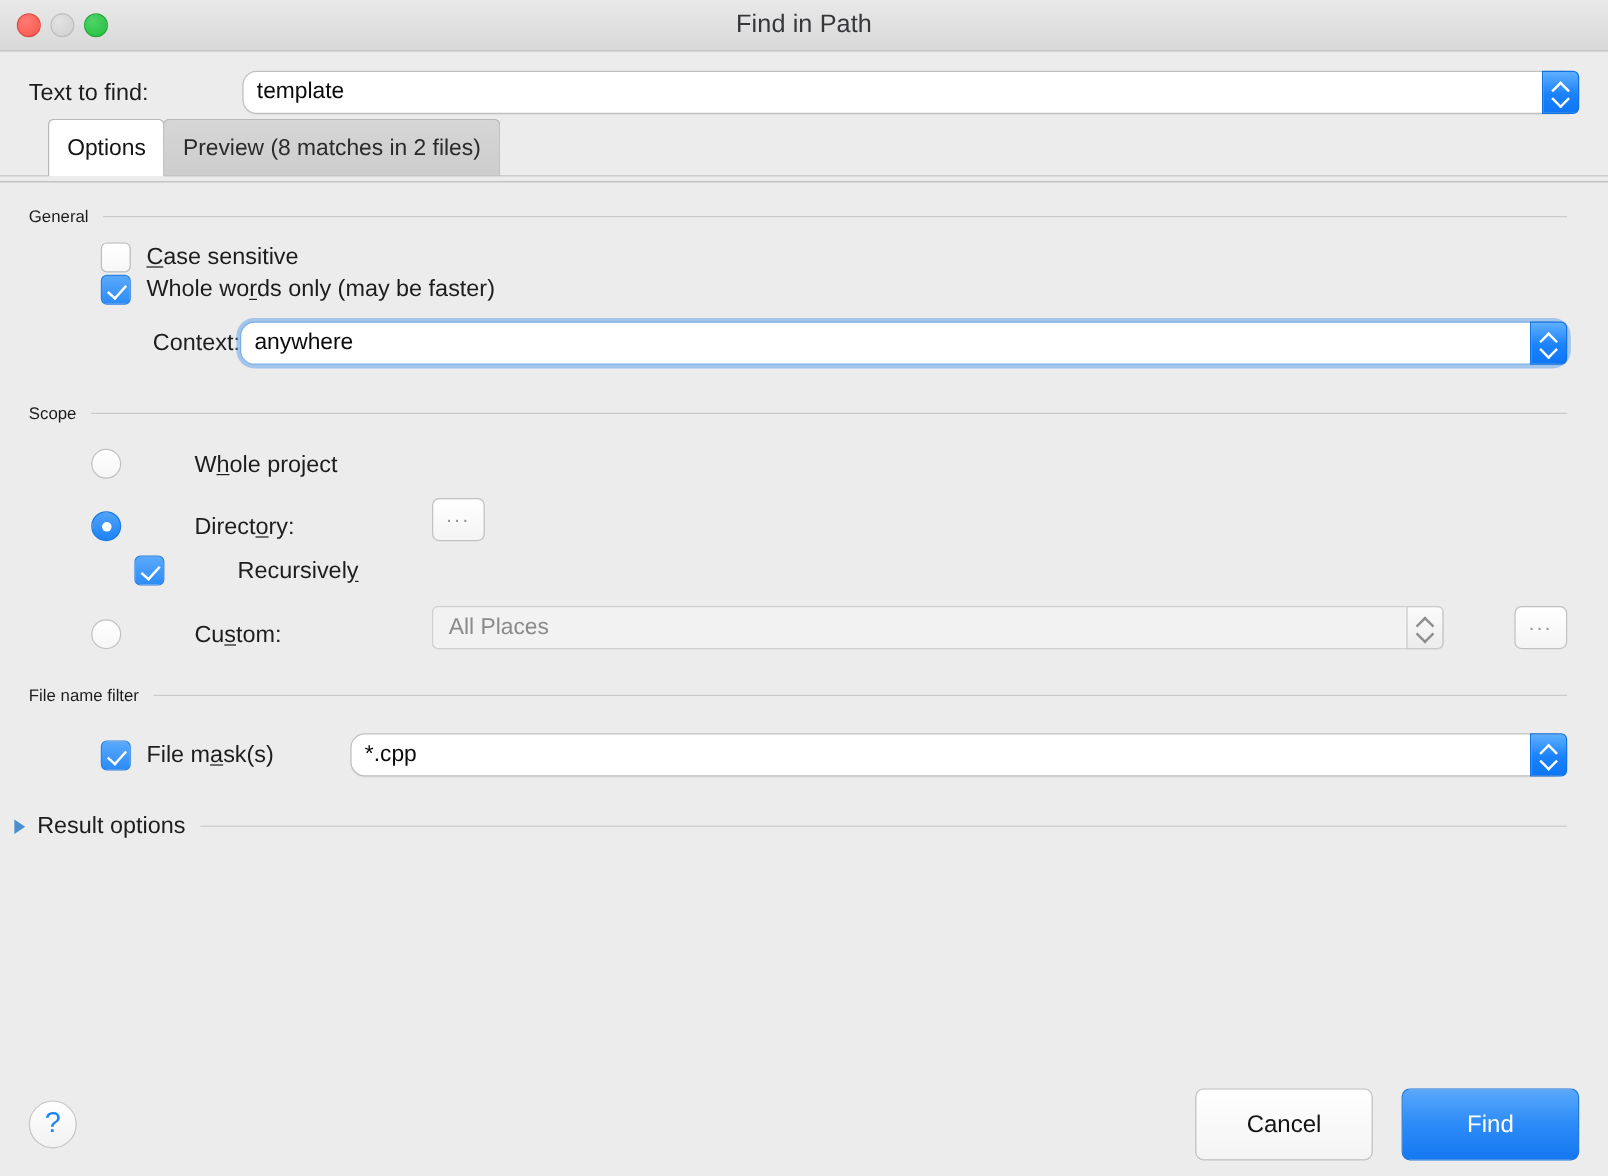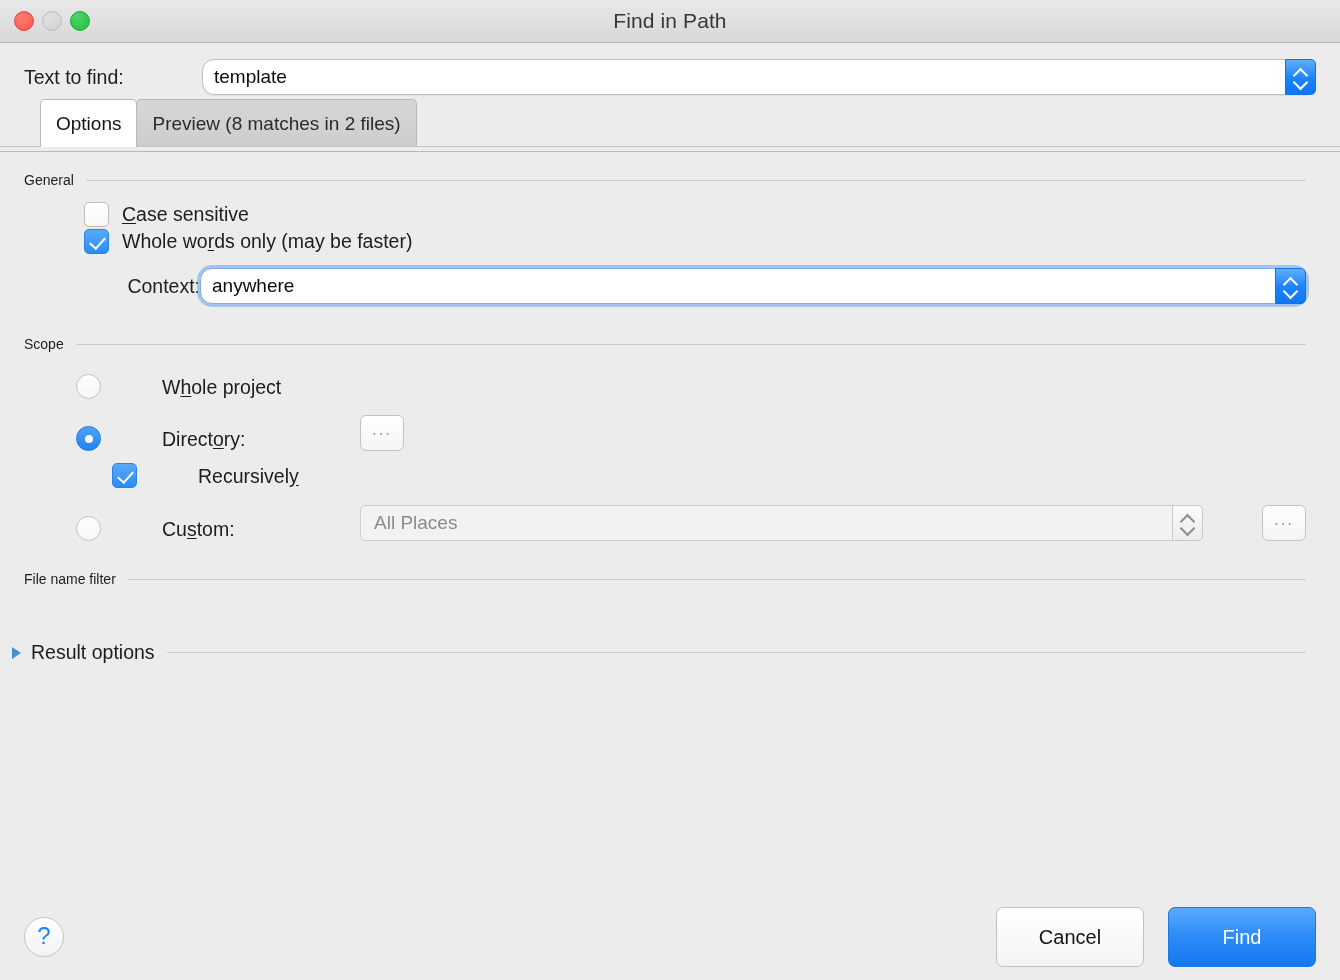--- a/index.html
+++ b/index.html
@@ -479,20 +479,31 @@
     <div class="dots-btn">...</div>
   </div>
 
   <div class="group-head" style="margin-top:30px">
     <div class="gh-label">File name filter</div>
     <div class="gh-rule"></div>
   </div>
 
   <div style="height:24px"></div>
 
+  <div class="mask-row" style="padding-left:84px">
+    <div class="checkbox checked"></div>
+    <div class="mask-label"><span>File m</span><span class="mnem">a</span><span>sk(s)</span></div>
+    <div class="combo">
+      <div class="combo-value">*.cpp</div>
+      <div class="stepper">
+        <span class="chev up"></span>
+        <span class="chev down"></span>
+      </div>
+    </div>
+  </div>
 
   <div class="result-opts">
     <div class="disclosure"></div>
     <div class="ro-label">Result options</div>
     <div class="ro-rule"></div>
   </div>
 
   <div class="footer">
     <div class="help-btn">?</div>
     <div class="footer-spacer"></div>

